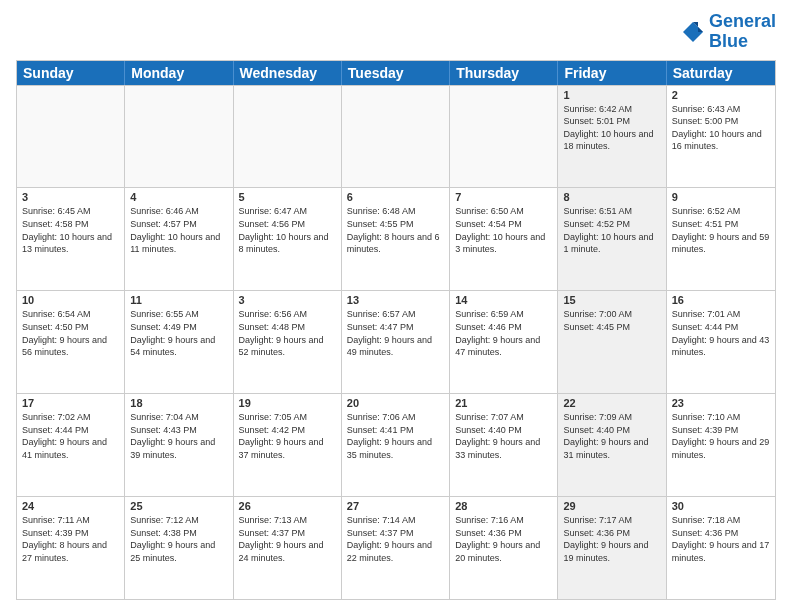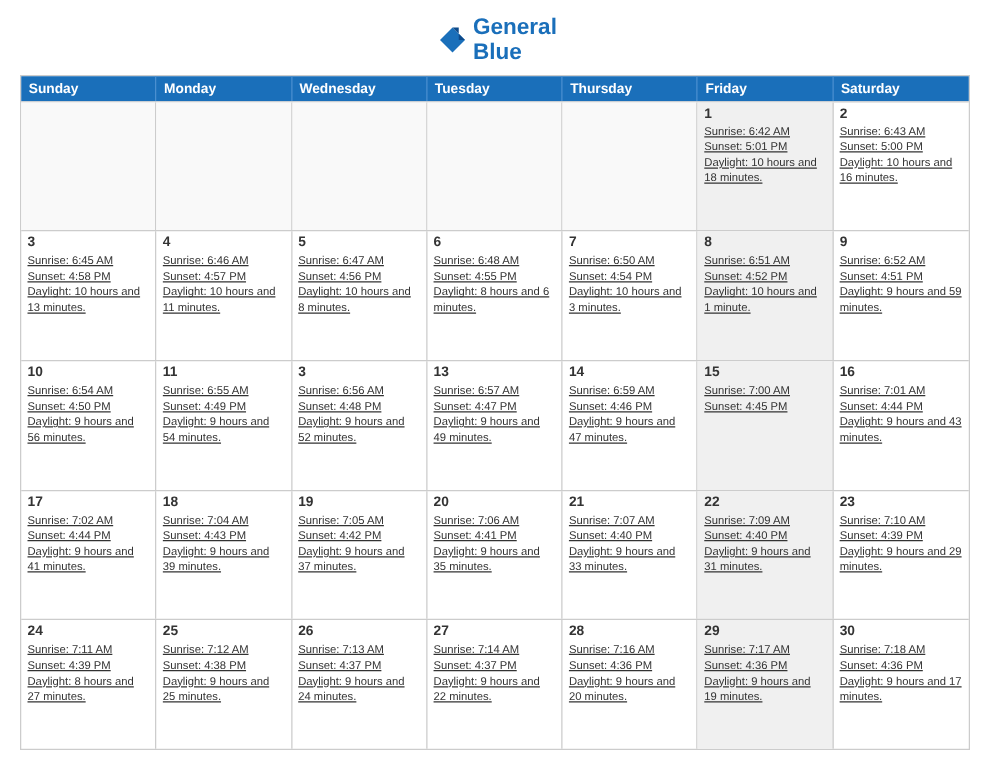--- a/index.html
+++ b/index.html
@@ -12,21 +12,21 @@
     }
     .page {
       width: 792px;
       height: 612px;
       padding: 12px 16px;
       display: flex;
       flex-direction: column;
     }
     .header {
       display: flex;
-      justify-content: center;
+      justify-content: flex-end;
       align-items: flex-start;
       margin-bottom: 8px;
     }
     .logo {
       display: flex;
       align-items: center;
       gap: 4px;
     }
     .logo-text {
       font-size: 18px;
@@ -61,21 +61,21 @@
       border: 1px solid #ccc;
     }
     .cal-header {
       display: grid;
       grid-template-columns: repeat(7, 1fr);
       background: #1a6fba;
     }
     .cal-header-cell {
       color: #fff;
       font-weight: bold;
-      font-size: 11px;
+      font-size: 14px;
       padding: 4px 6px;
       border-right: 1px solid #4a8fd0;
       text-align: left;
     }
     .cal-header-cell:last-child { border-right: none; }
     .cal-body {
       flex: 1;
       display: grid;
       grid-template-rows: repeat(5, 1fr);
     }
@@ -97,21 +97,20 @@
     .cal-cell.shaded { background: #f0f0f0; }
     .day-num {
       font-size: 11px;
       font-weight: bold;
       margin-bottom: 2px;
       display: block;
     }
     .day-info {
       line-height: 1.4;
       color: #333;
-      text-decoration: underline;
     }
   </style>
 </head>
 <body>
 
 <div class="page">
   <div class="header">
     <div class="logo">
       <svg class="logo-icon" viewBox="0 0 28 28">
         <polygon points="16,4 26,14 16,24 6,14" fill="#1a6fba"></polygon>

